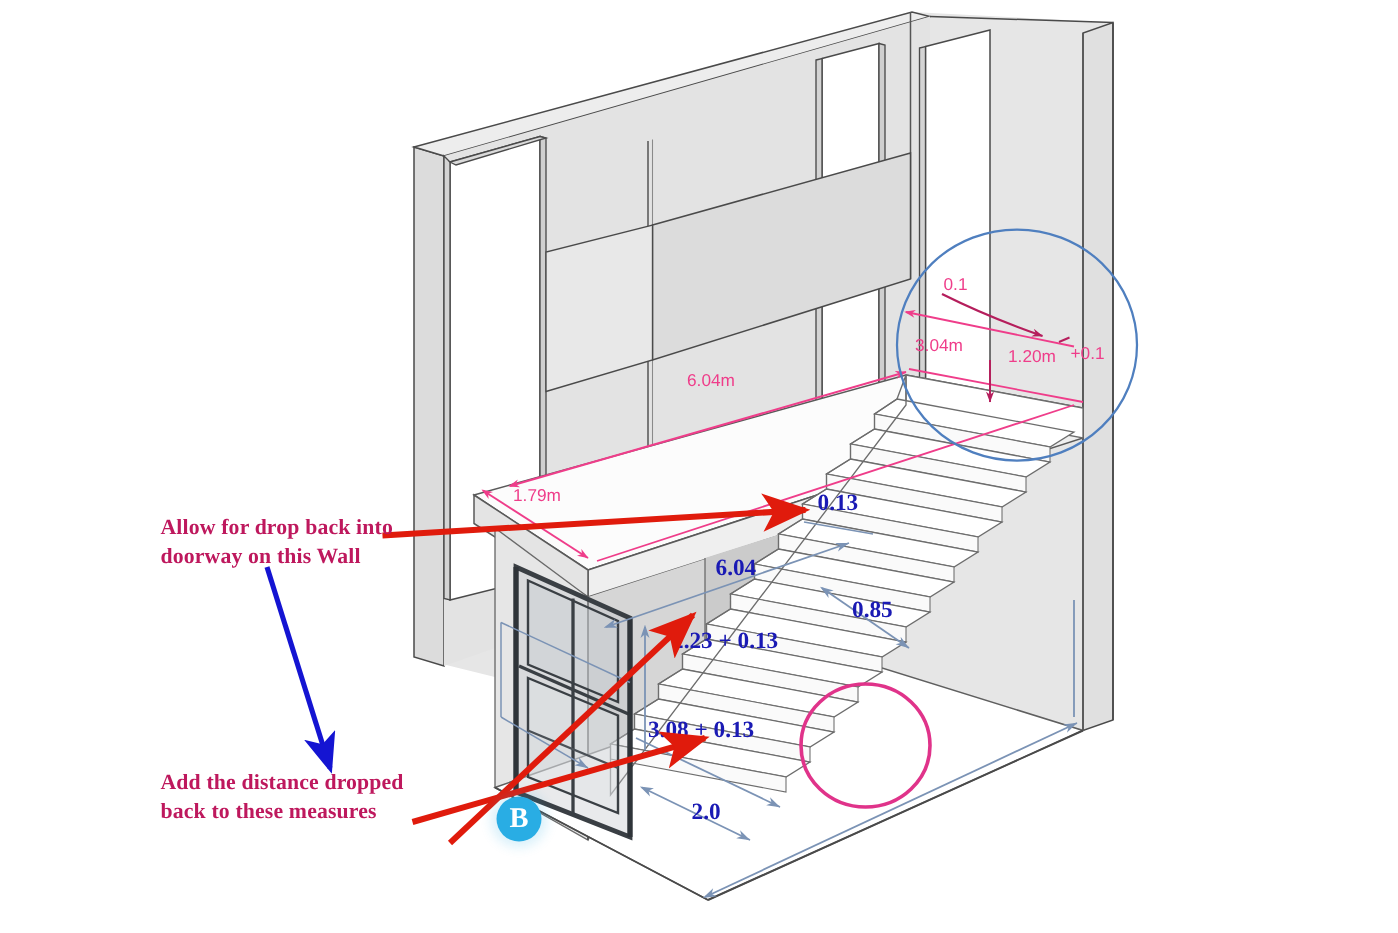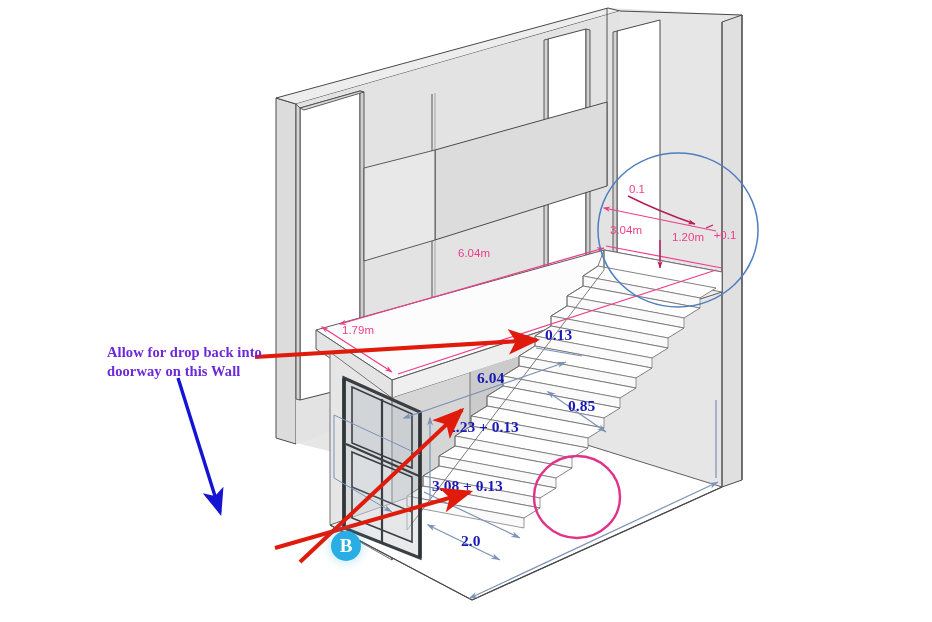--- a/index.html
+++ b/index.html
@@ -26,21 +26,21 @@
     position: absolute;
     left: 0; top: 0;
     width: 932px;
     height: 622px;
   }
   .anno-text {
     position: absolute;
     font-family: "Liberation Serif", serif;
     font-size: 14.5px;
     font-weight: 700;
-    color: #6d28d9;
+    color: #be185d;
     line-height: 1.32;
     white-space: pre-line;
     letter-spacing: 0.1px;
   }
   .badge-b {
     position: absolute;
     width: 30px;
     height: 30px;
     border-radius: 50%;
     background: #29ade4;
@@ -304,16 +304,18 @@
 
         <line x1="178" y1="378" x2="220" y2="512" stroke="#1414d2" stroke-width="3.4" marker-end="url(#arrowBlueBig)"></line>
       </g>
 
     </g>
   </svg>
 
   <div class="anno-text" style="left:107px; top:343px; width:210px;">Allow for drop back into
 doorway on this Wall</div>
 
+  <div class="anno-text" style="left:107px; top:513px; width:220px;">Add the distance dropped
+back to these measures</div>
 
   <div class="badge-b" style="left:331px; top:531px;">B</div>
 
 </div>
 
 </body></html>

